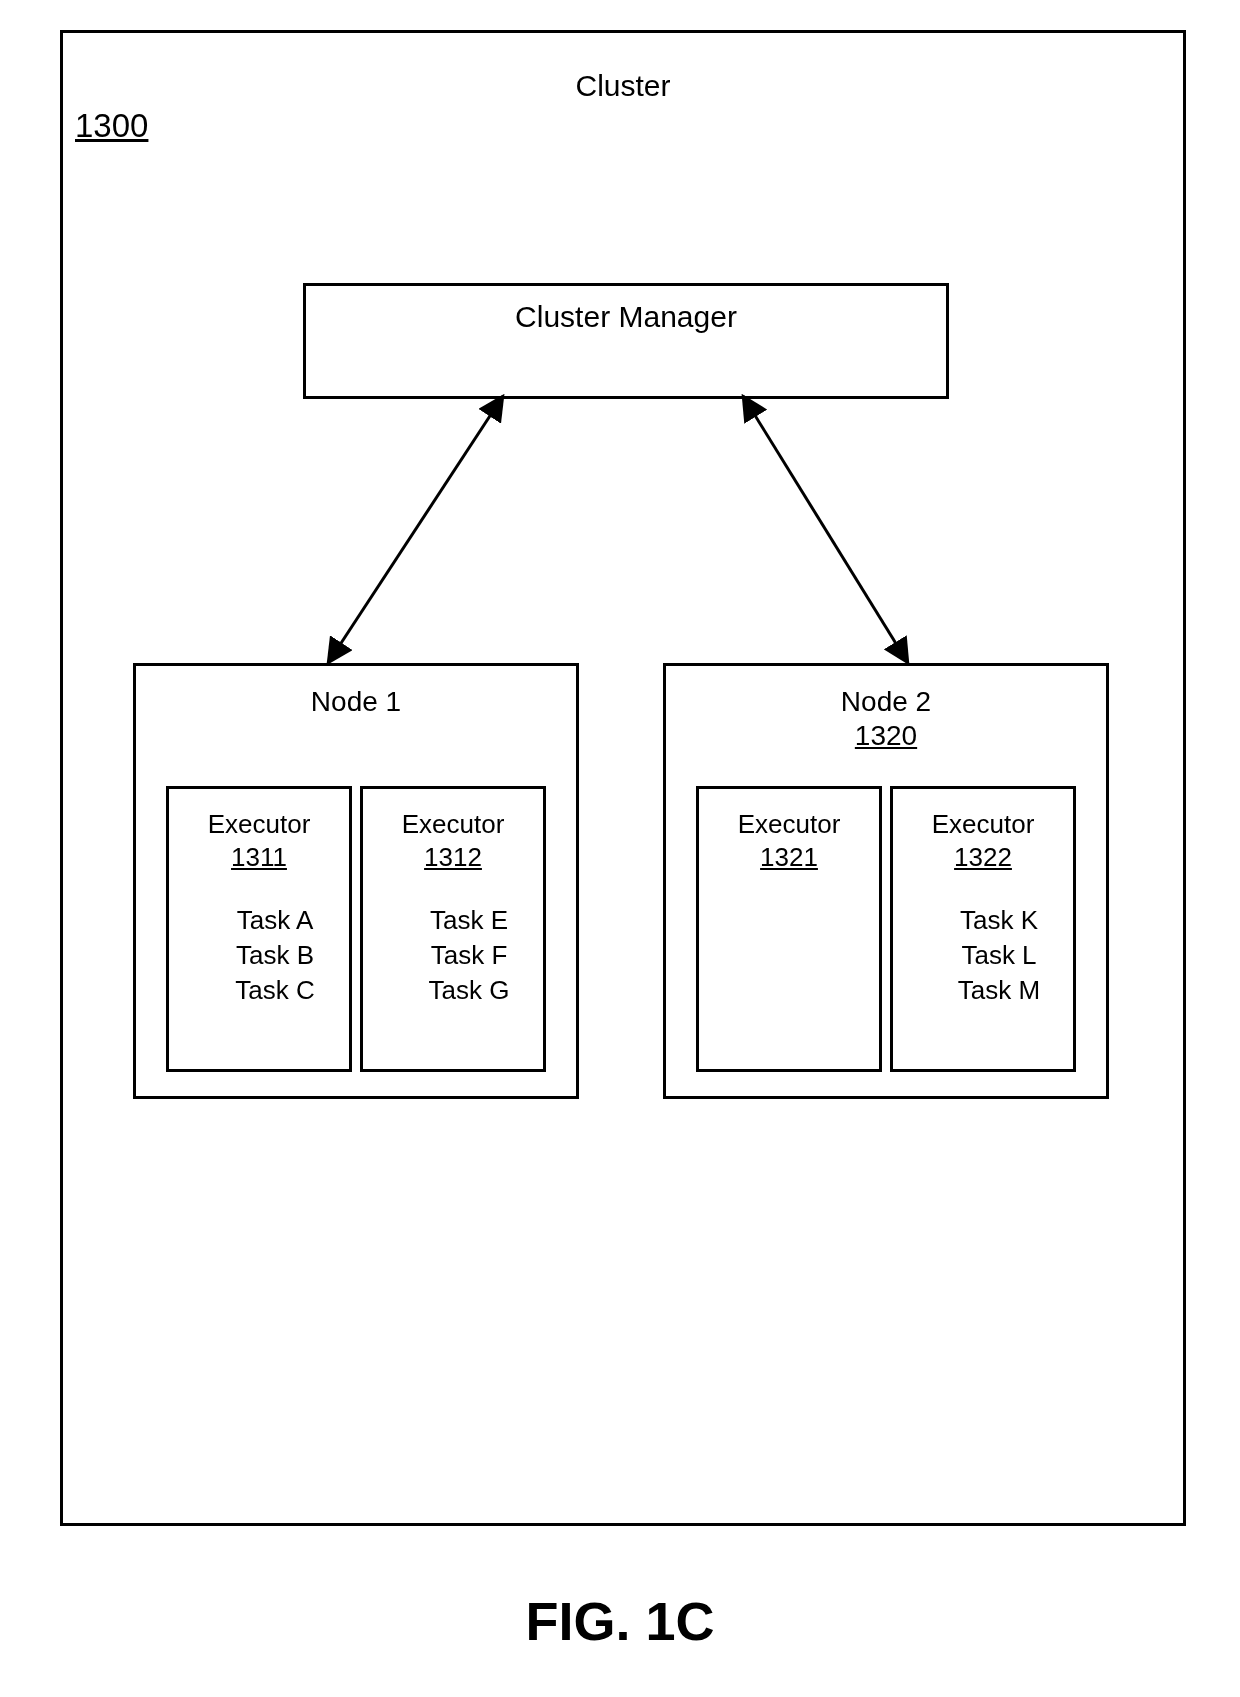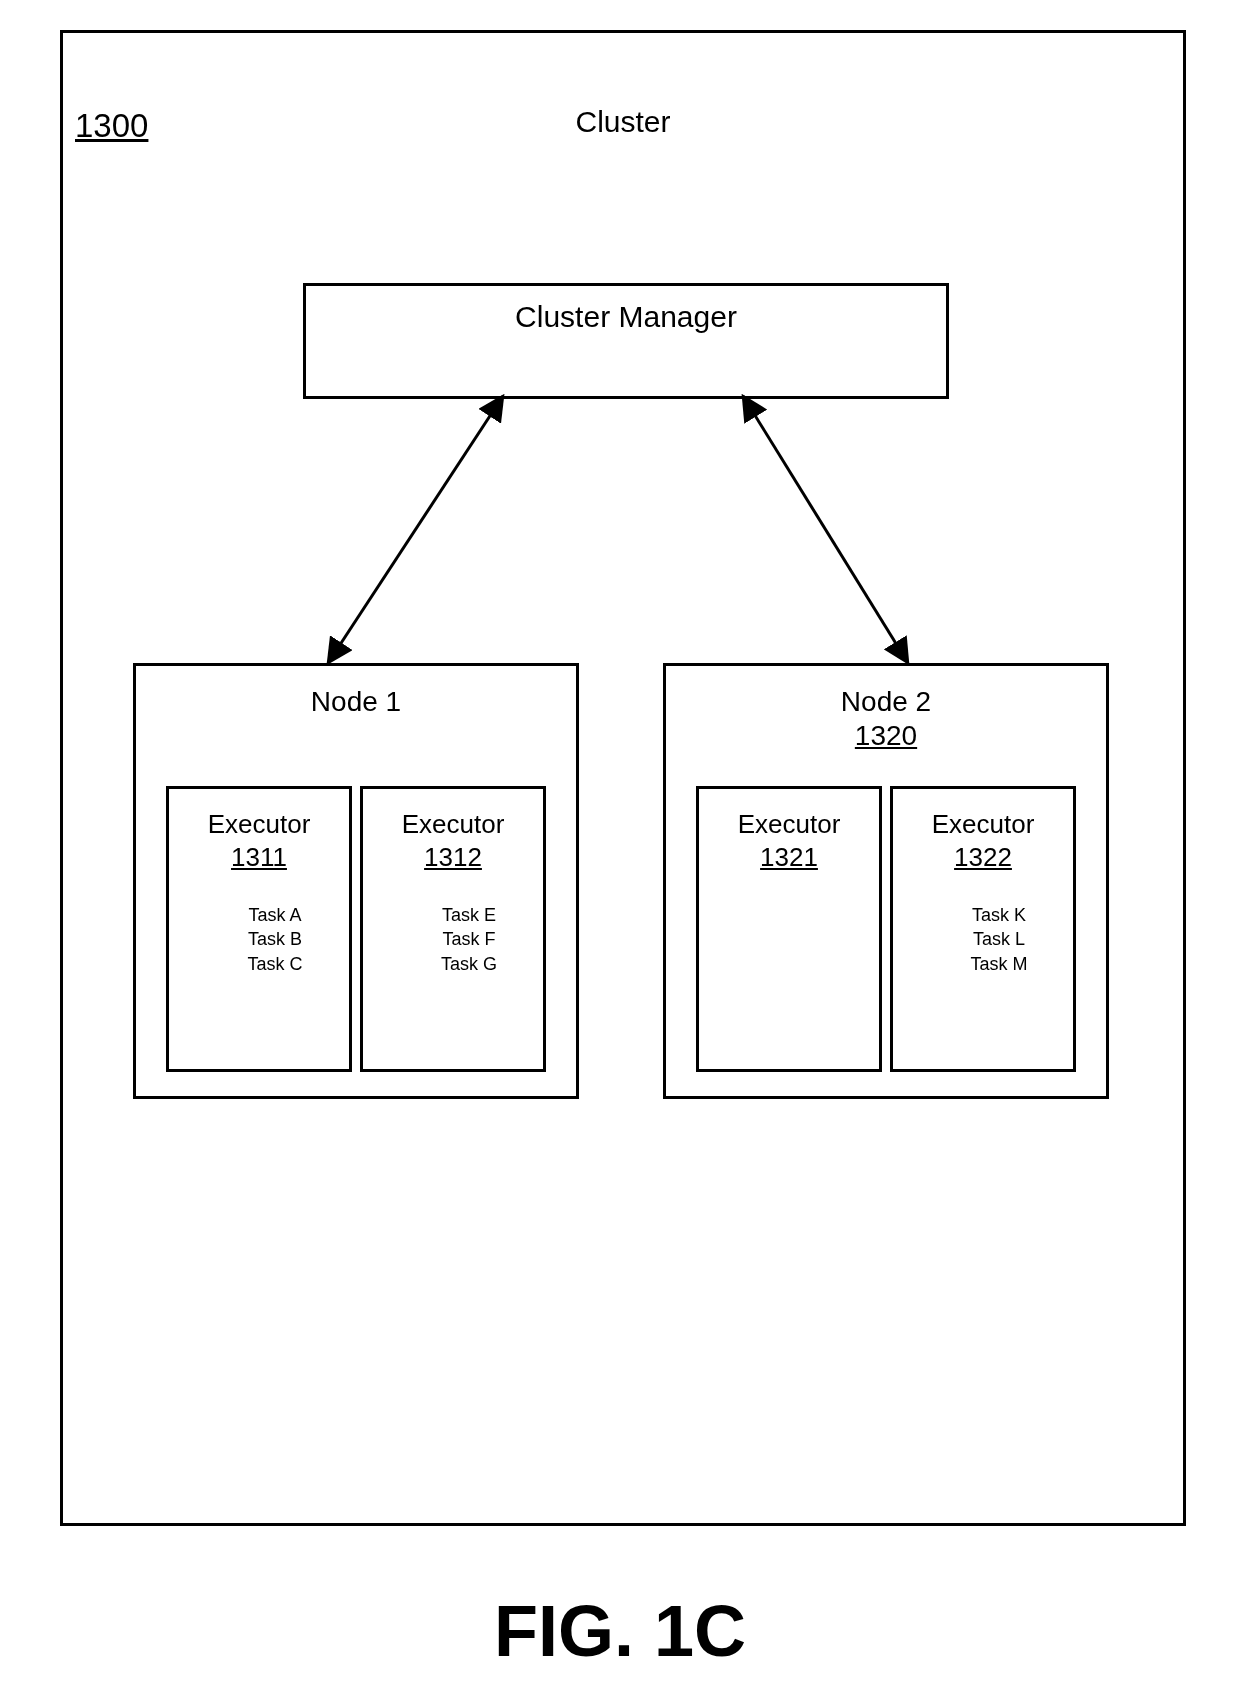--- a/index.html
+++ b/index.html
@@ -24,21 +24,20 @@
     height: 1490px;
     border: 3px solid #000;
   }
   .cluster-title {
     position: absolute;
     top: 36px;
     left: 0;
     width: 100%;
     text-align: center;
     font-size: 30px;
-    margin-top: 36px;
   }
   .cluster-ref {
     position: absolute;
     top: 74px;
     left: 0;
     width: 100%;
     text-align: left;
     font-size: 33px;
     text-decoration: underline;
     margin-left: 12px;
@@ -89,28 +88,28 @@
     justify-content: space-between;
   }
   .executor {
     width: 180px;
     height: 280px;
     border: 3px solid #000;
     text-align: center;
   }
   .exec-label { font-size: 26px; margin-top: 20px; }
   .exec-ref   { font-size: 26px; text-decoration: underline; margin-top: 2px; }
-  .tasks      { margin-top: 30px; font-size: 18px; line-height: 1.35; padding-left: 32px; }
+  .tasks      { margin-top: 30px; font-size: 26px; line-height: 1.35; padding-left: 32px; }
   .fig-caption {
     position: absolute;
     left: 0;
     top: 1590px;
     width: 100%;
     text-align: center;
-    font-size: 72px;
+    font-size: 54px;
     font-weight: bold;
     font-family: Arial, Helvetica, sans-serif;
   }
   svg.arrows {
     position: absolute;
     left: 0; top: 0;
     width: 1120px;
     height: 1490px;
     pointer-events: none;
   }

